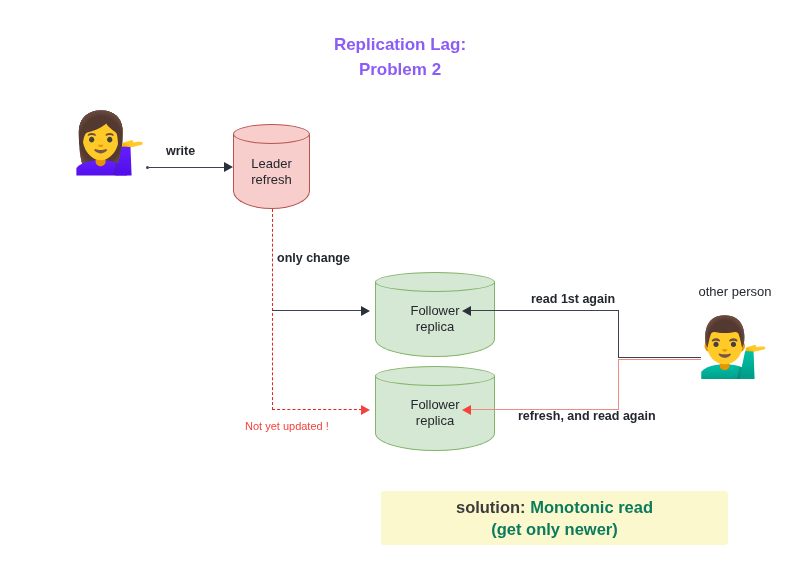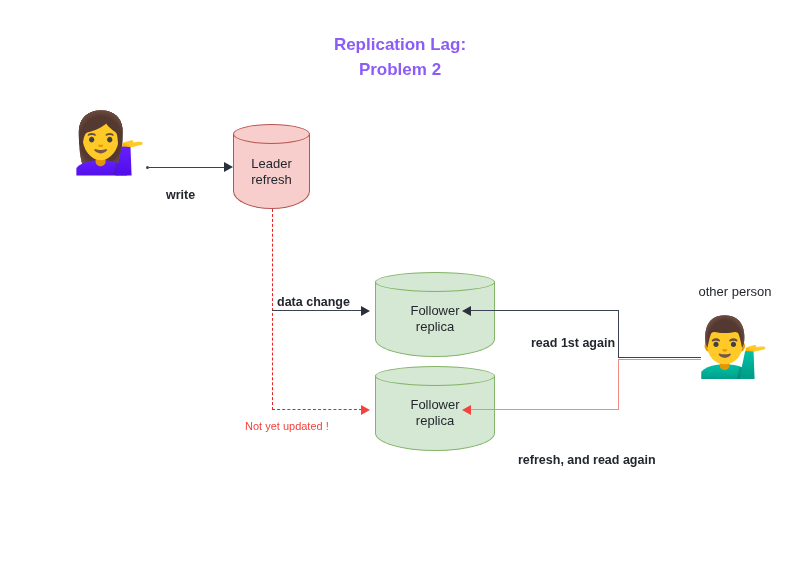--- a/index.html
+++ b/index.html
@@ -125,21 +125,20 @@
     width: 3px; height: 3px; border-radius: 50%;
     background: #3b4252;
   }
 
   
   .edge-label {
     font-size: 12.5px;
     font-weight: bold;
     color: #23272e;
     white-space: nowrap;
-    margin-top: 44px;
   }
   #write-label        { left: 166px; top: 144px; }
   #data-change-label  { left: 277px; top: 251px; }
   #read-first-label   { left: 531px; top: 292px; }
   #refresh-label      { left: 518px; top: 409px; }
   #not-updated-label  {
     left: 245px; top: 420px;
     font-size: 11px; font-weight: normal;
     color: #f4433c; white-space: nowrap;
   }
@@ -182,21 +181,21 @@
     <div class="body"></div>
     <div class="top"></div>
     <div class="label">Leader
 refresh</div>
   </div>
 
   <div class="abs v-dash-red" style="left:272px; top:209px; height:201px;"></div>
   <div class="abs h-dash-red" style="left:272px; top:409px; width:90px;"></div>
   <div class="abs arrow-right-red" style="left:361px; top:405px;"></div>
 
-  <div class="abs edge-label" id="data-change-label">data change</div>
+  <div class="abs edge-label" id="data-change-label">only change</div>
   <div class="abs" id="not-updated-label">Not yet updated !</div>
 
   <div class="abs h-line" style="left:272px; top:310px; width:90px;"></div>
   <div class="abs arrow-right" style="left:361px; top:306px;"></div>
 
   <div class="abs cyl follower" id="follower-1">
     <div class="body"></div>
     <div class="top"></div>
     <div class="label">Follower
 replica</div>
@@ -217,14 +216,20 @@
 
   <div class="abs h-line-red" style="left:618px; top:359px; width:83px;"></div>
   <div class="abs v-line-red" style="left:618px; top:359px; height:51px;"></div>
   <div class="abs h-line-red" style="left:470px; top:409px; width:149px;"></div>
   <div class="abs arrow-left-red" style="left:462px; top:405px;"></div>
   <div class="abs" id="other-person-label">other person</div>
 
   <div class="abs edge-label" id="refresh-label">refresh, and read again</div>
   <div class="abs emoji" id="man-emoji">💁‍♂️</div>
 
+  <div class="abs" id="solution-box">
+    <div id="solution-text">
+      <span id="solution-prefix">solution: </span><span id="solution-answer" style="white-space: pre-line;">Monotonic read
+(get only newer)</span>
+    </div>
+  </div>
 
 </div>
 
 </body></html>

